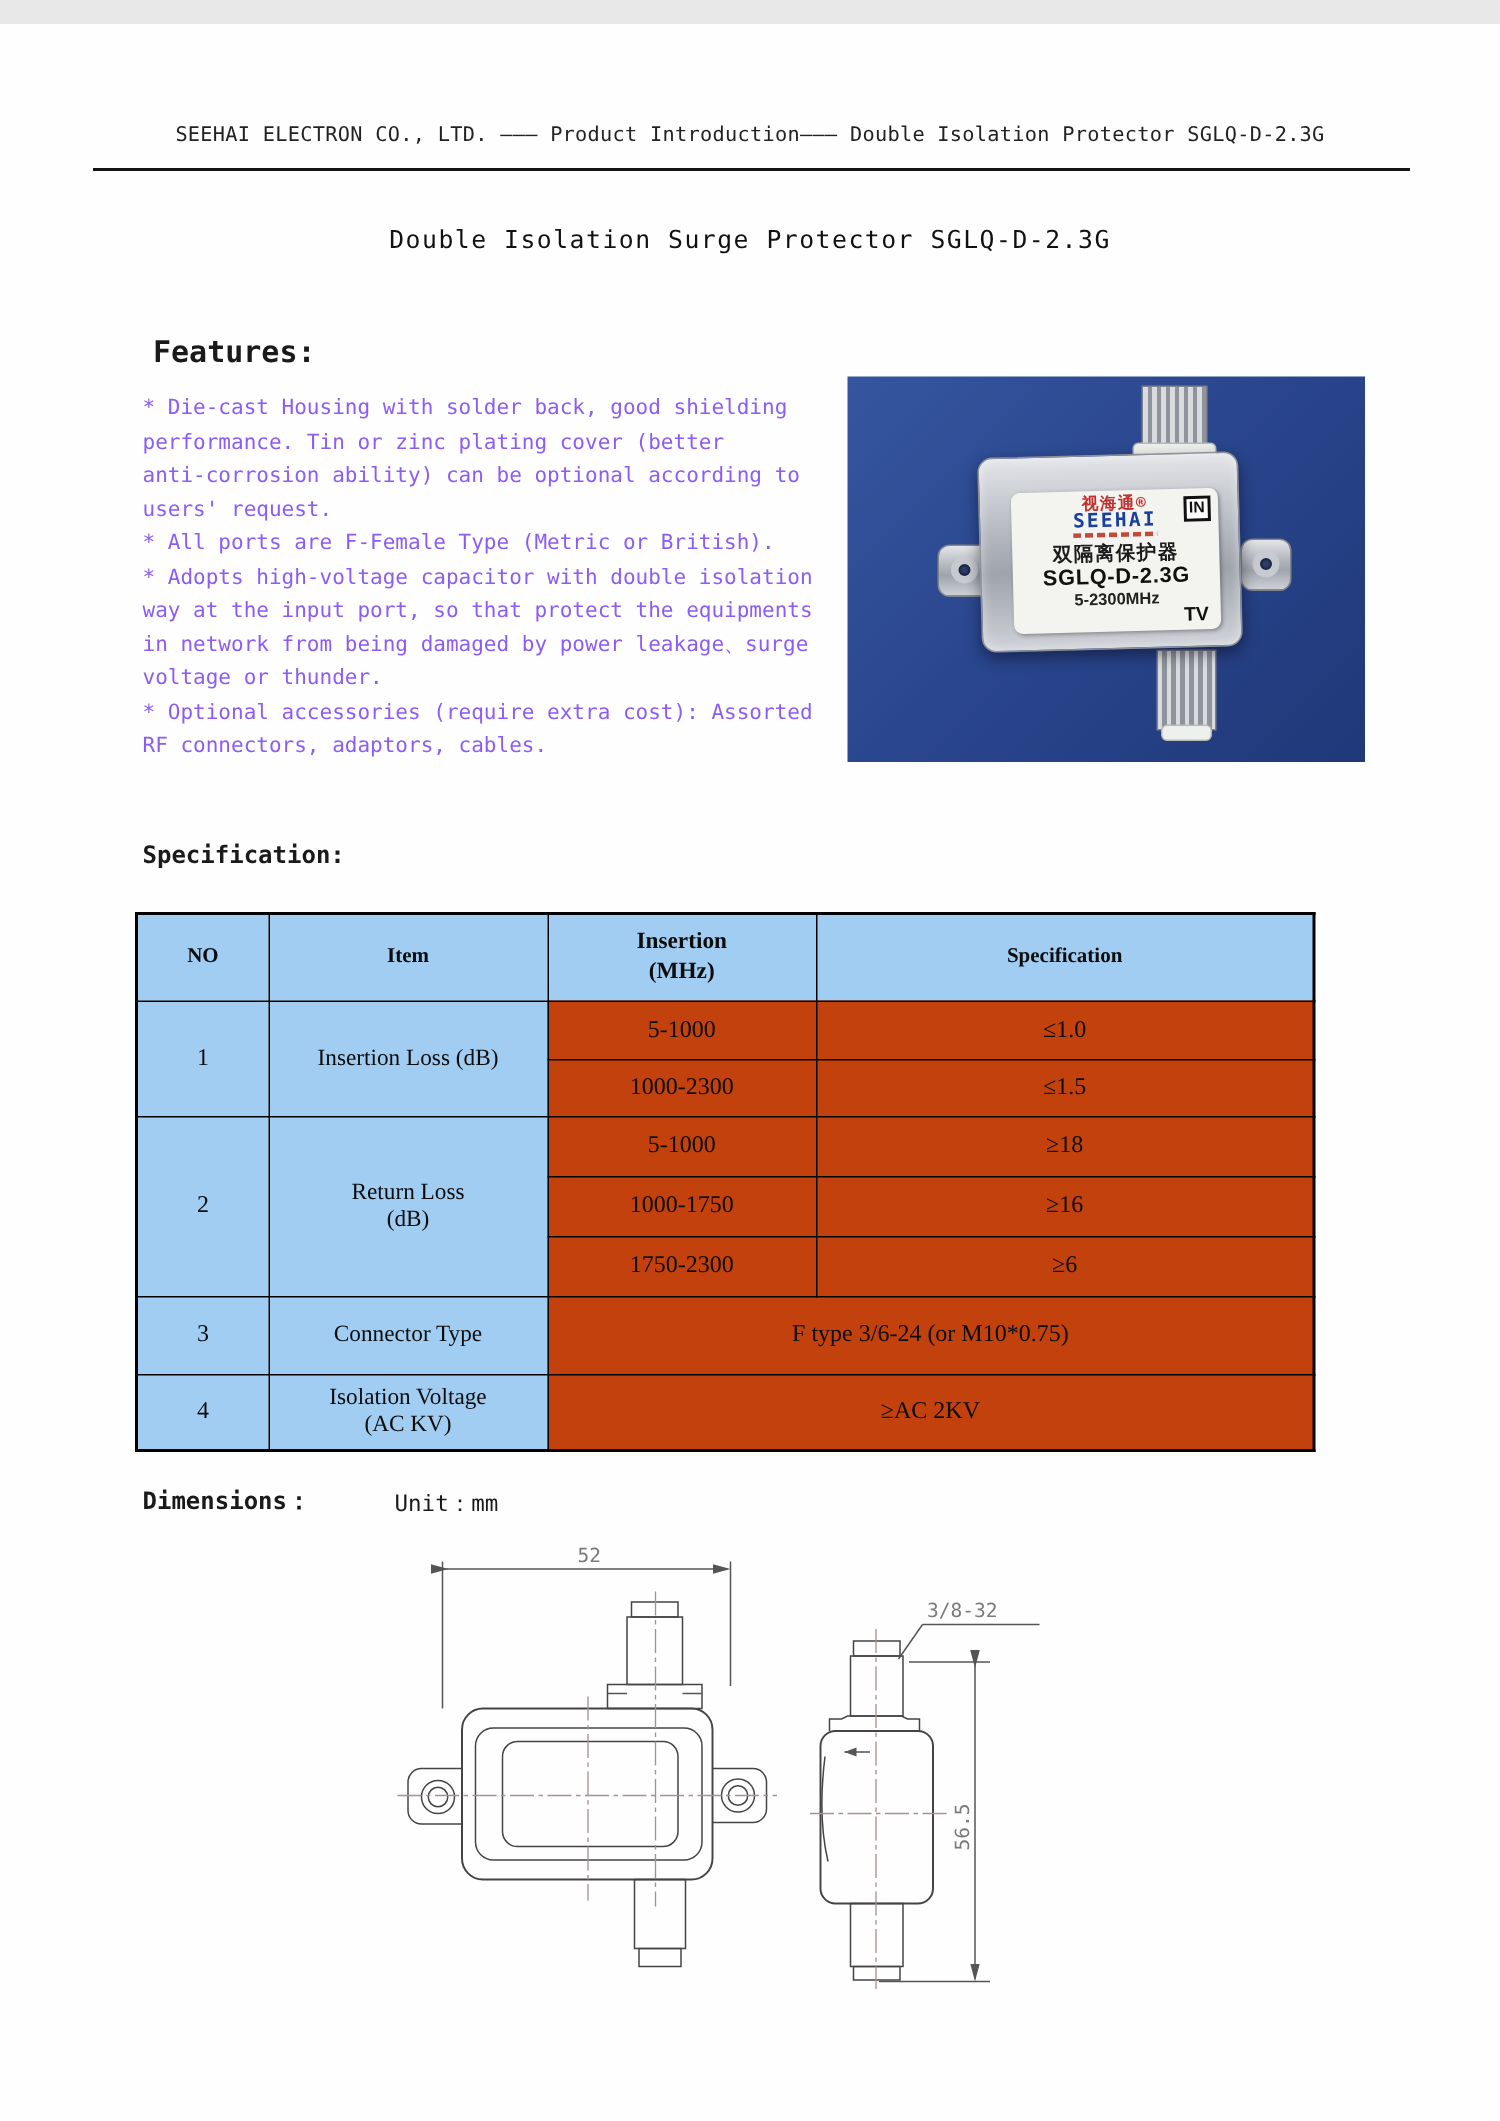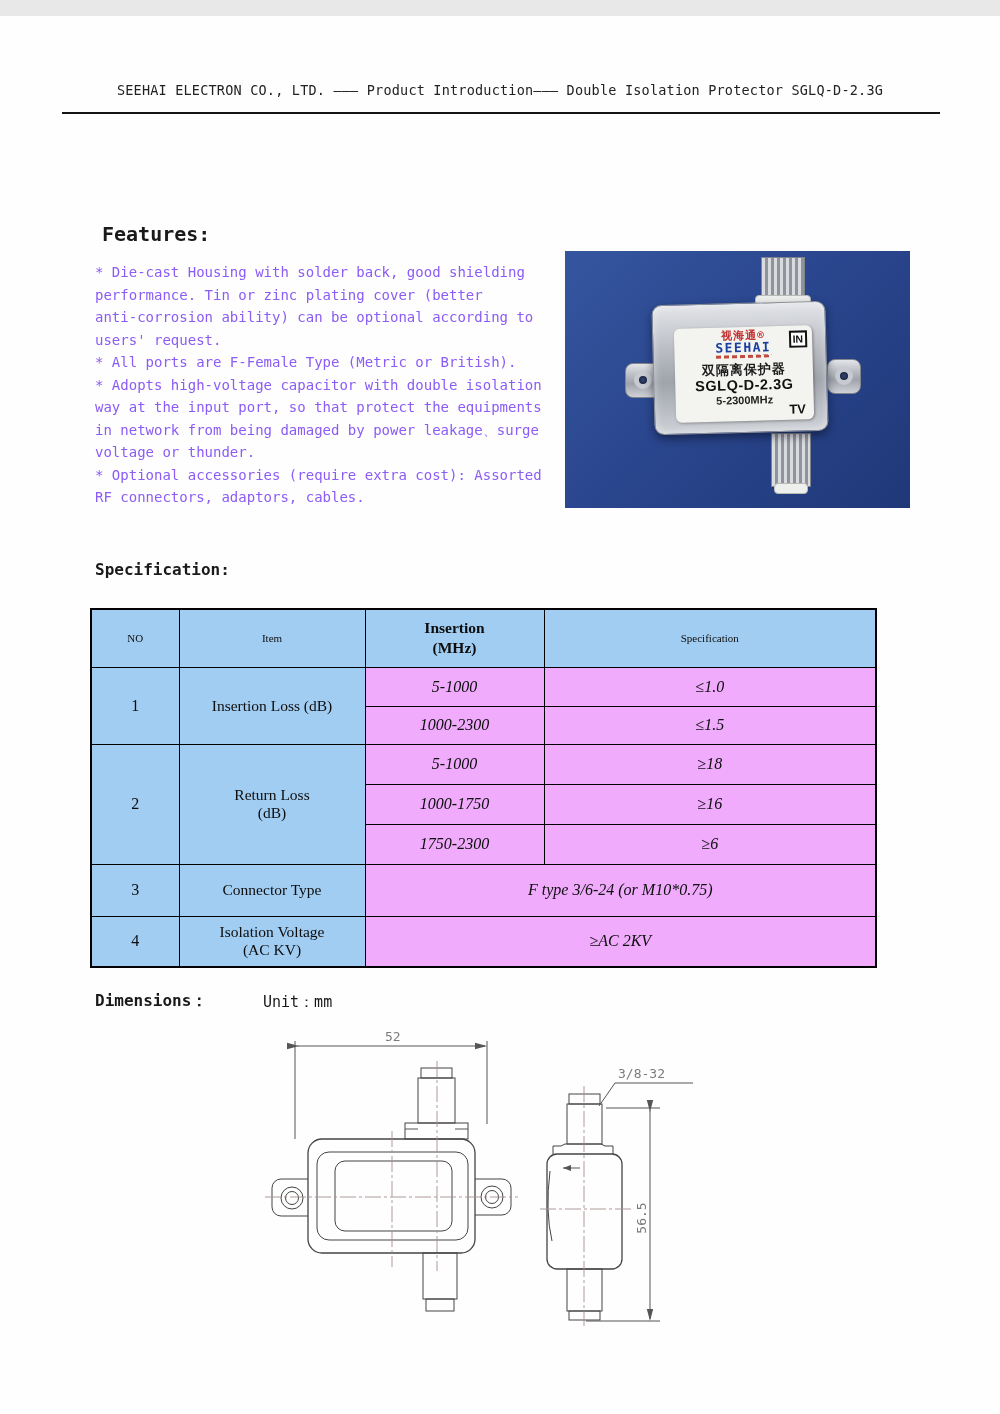--- a/index.html
+++ b/index.html
@@ -50,39 +50,40 @@
     font-family:"Liberation Sans","DejaVu Sans",sans-serif;}
   .tv-badge{position:absolute;right:8px;bottom:3px;font-size:13px;font-weight:bold;color:#111;
     font-family:"Liberation Sans","DejaVu Sans",sans-serif;}
 
   
   .spec-head{top:544px;left:95px;font-size:16px;font-weight:bold;}
   table.spec{position:absolute;top:592px;left:90px;width:785px;border-collapse:collapse;table-layout:fixed;
     font-family:"Liberation Serif","DejaVu Serif",serif;color:#0d0d0d;border:2.5px solid #000;}
   table.spec td{border:1.5px solid #000;text-align:center;vertical-align:middle;padding:0;}
   td.blue{background:#a2cdf2;}
-  td.hd{font-weight:normal;font-size:11px;}
+  td.hd{font-weight:bold;font-size:14px;}
   td.num{font-size:16px;}
   td.item{font-size:15.5px;white-space:pre-line;}
-  td.val{font-size:16px;background:#f0abfc;font-style:italic;}
+  td.val{font-size:16px;background:#c2410c;}
   .mhz{font-weight:bold;font-size:15.5px;line-height:20px;}
 
   
   .dim-head{top:975px;left:95px;font-size:16px;font-weight:bold;}
   .dim-unit{top:977px;left:263px;font-size:15px;}
   svg text{font-family:"DejaVu Sans Mono","Liberation Mono",monospace;fill:#7a7a7a;}
 </style>
 </head>
 <body>
 
 <div class="page">
 
   <div class="abs hdr-text">SEEHAI ELECTRON CO., LTD. ——— Product Introduction——— Double Isolation Protector SGLQ-D-2.3G</div>
   <div class="abs hdr-rule"></div>
 
+  <div class="abs title">Double Isolation Surge Protector SGLQ-D-2.3G</div>
 
   <div class="abs feat-head">Features:</div>
   <div class="abs feat-body">* Die-cast Housing with solder back, good shielding
 performance. Tin or zinc plating cover (better
 anti-corrosion ability) can be optional according to
 users'  request.
 * All ports are F-Female Type (Metric or British).
 * Adopts high-voltage capacitor with double isolation
 way at the input port, so that protect the equipments
 in network from being damaged by power leakage、surge

